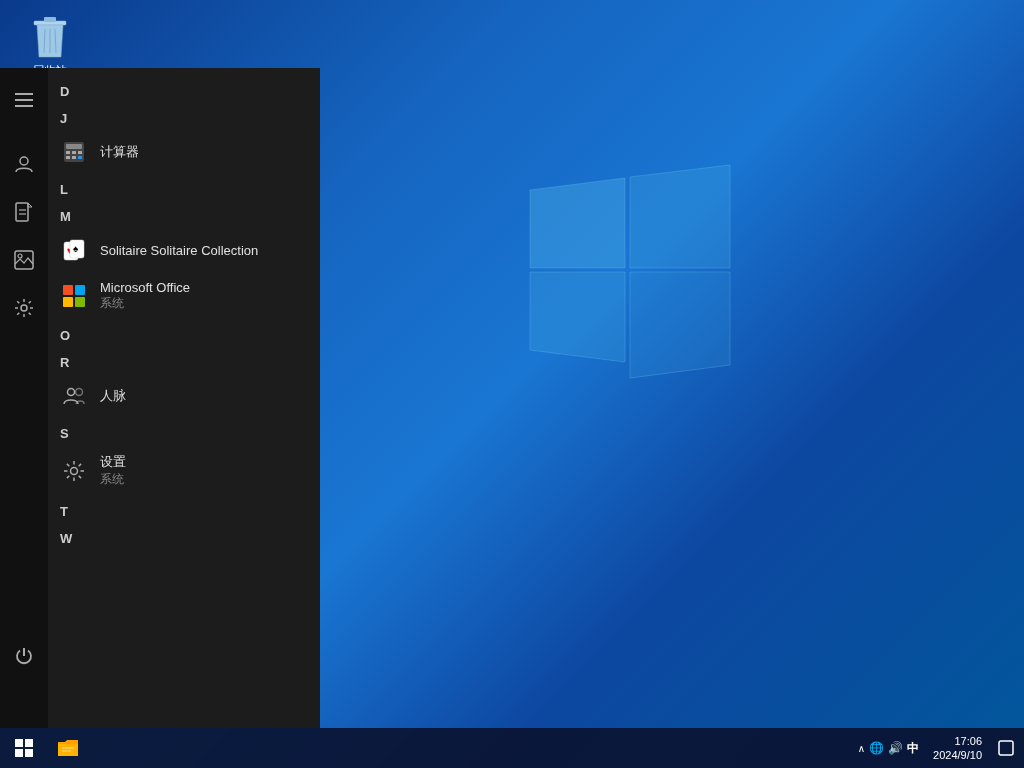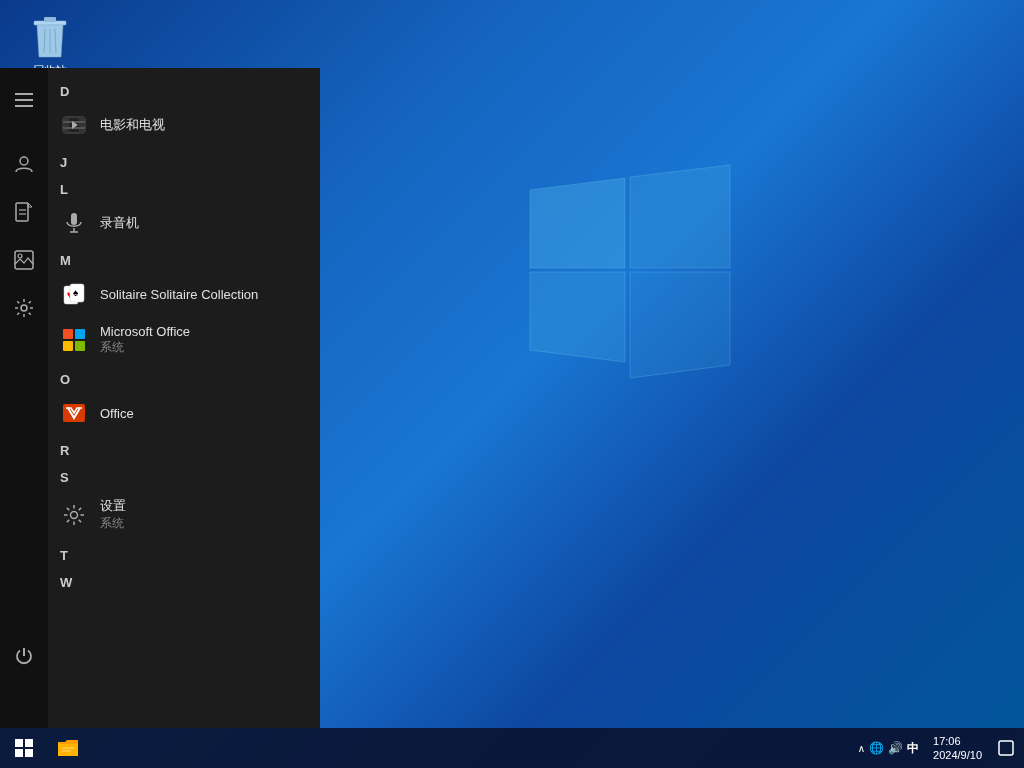--- a/index.html
+++ b/index.html
@@ -91,21 +91,21 @@
     }
 
     #taskbar-right .tray-icons {
       display: flex;
       align-items: center;
       gap: 4px;
       font-size: 11px;
     }
 
     #clock {
-      text-align: left;
+      text-align: right;
       line-height: 1.3;
       font-size: 11px;
       color: white;
       padding: 0 8px;
     }
 
     #notification-icon {
       width: 20px;
       height: 20px;
       display: flex;
@@ -283,48 +283,39 @@
             <path d="M10 2 L10 10" stroke="#aaa" stroke-width="2"></path>
             <path d="M6 4.5 A7 7 0 1 0 14 4.5" stroke="#aaa" stroke-width="1.8" fill="none"></path>
           </svg>
         </div>
       </div>
     </div>
 
     <div id="app-list">
 
       <div class="section-header">D</div>
+
+      <div class="section-header">J</div>
       <div class="app-item">
         <div class="app-icon">
           <svg width="24" height="24" viewBox="0 0 24 24" fill="none">
-            <rect x="1" y="4" width="22" height="16" rx="2" fill="#222" stroke="#555" stroke-width="1"></rect>
-            <rect x="1" y="4" width="6" height="16" fill="#333"></rect>
-            <rect x="17" y="4" width="6" height="16" fill="#333"></rect>
-            <rect x="1" y="8" width="22" height="2" fill="#555"></rect>
-            <rect x="1" y="14" width="22" height="2" fill="#555"></rect>
-            <polygon points="10,8 10,16 16,12" fill="#aaa"></polygon>
-          </svg>
-        </div>
-        <span>电影和电视</span>
-      </div>
-
-      <div class="section-header">J</div>
+            <rect x="2" y="2" width="20" height="20" rx="2" fill="#444"></rect>
+            <rect x="4" y="4" width="16" height="5" rx="1" fill="#888"></rect>
+            <rect x="4" y="11" width="4" height="3" rx="0.5" fill="#aaa"></rect>
+            <rect x="10" y="11" width="4" height="3" rx="0.5" fill="#aaa"></rect>
+            <rect x="16" y="11" width="4" height="3" rx="0.5" fill="#aaa"></rect>
+            <rect x="4" y="16" width="4" height="3" rx="0.5" fill="#aaa"></rect>
+            <rect x="10" y="16" width="4" height="3" rx="0.5" fill="#aaa"></rect>
+            <rect x="16" y="16" width="4" height="3" rx="0.5" fill="#2196F3"></rect>
+          </svg>
+        </div>
+        <span>计算器</span>
+      </div>
 
       <div class="section-header">L</div>
-      <div class="app-item">
-        <div class="app-icon">
-          <svg width="24" height="24" viewBox="0 0 24 24" fill="none">
-            <rect x="9" y="2" width="6" height="12" rx="3" fill="#aaa"></rect>
-            <path d="M5 11 C5 16.5 19 16.5 19 11" stroke="#aaa" stroke-width="1.5" fill="none"></path>
-            <line x1="12" y1="17" x2="12" y2="21" stroke="#aaa" stroke-width="1.5"></line>
-            <line x1="8" y1="21" x2="16" y2="21" stroke="#aaa" stroke-width="1.5"></line>
-          </svg>
-        </div>
-        <span>录音机</span>
-      </div>
 
       <div class="section-header">M</div>
       <div class="app-item">
         <div class="app-icon">
           <svg width="24" height="24" viewBox="0 0 24 24" fill="none">
             <rect x="2" y="4" width="14" height="18" rx="2" fill="white" stroke="#ccc" stroke-width="0.5"></rect>
             <text x="5" y="16" font-size="10" fill="red">♥</text>
             <rect x="8" y="2" width="14" height="18" rx="2" fill="white" stroke="#ccc" stroke-width="0.5"></rect>
             <text x="11" y="14" font-size="10" fill="black">♠</text>
           </svg>
@@ -340,32 +331,33 @@
             <rect x="13" y="13" width="10" height="10" rx="1" fill="#7FBA00"></rect>
           </svg>
         </div>
         <div>
           <span>Microsoft Office</span>
           <span class="sub-text">系统</span>
         </div>
       </div>
 
       <div class="section-header">O</div>
+
+      <div class="section-header">R</div>
       <div class="app-item">
         <div class="app-icon">
           <svg width="24" height="24" viewBox="0 0 24 24" fill="none">
-            <rect x="1" y="3" width="22" height="18" rx="2" fill="#D83B01"></rect>
-            <path d="M6 7 L12 17 L18 7" stroke="white" stroke-width="2" fill="none"></path>
-            <path d="M4 7 L9 7 L12 12 L15 7 L20 7" stroke="white" stroke-width="1.5" fill="none"></path>
-          </svg>
-        </div>
-        <span>Office</span>
-      </div>
-
-      <div class="section-header">R</div>
+            <circle cx="9" cy="8" r="3.5" stroke="#aaa" stroke-width="1.5" fill="none"></circle>
+            <path d="M2 20 C2 14.5 16 14.5 16 20" stroke="#aaa" stroke-width="1.5" fill="none"></path>
+            <circle cx="17" cy="8" r="3.5" stroke="#aaa" stroke-width="1.5" fill="none" opacity="0.6"></circle>
+            <path d="M14 20 C15 16 22 16 22 20" stroke="#aaa" stroke-width="1.5" fill="none" opacity="0.6"></path>
+          </svg>
+        </div>
+        <span>人脉</span>
+      </div>
 
       <div class="section-header">S</div>
       <div class="app-item">
         <div class="app-icon">
           <svg width="24" height="24" viewBox="0 0 24 24" fill="none">
             <circle cx="12" cy="12" r="3.5" stroke="#aaa" stroke-width="1.5" fill="none"></circle>
             <path d="M12 2 L12 5.5 M12 18.5 L12 22 M2 12 L5.5 12 M18.5 12 L22 12 M4.9 4.9 L7.3 7.3 M16.7 16.7 L19.1 19.1 M19.1 4.9 L16.7 7.3 M7.3 16.7 L4.9 19.1" stroke="#aaa" stroke-width="1.5"></path>
           </svg>
         </div>
         <div>

